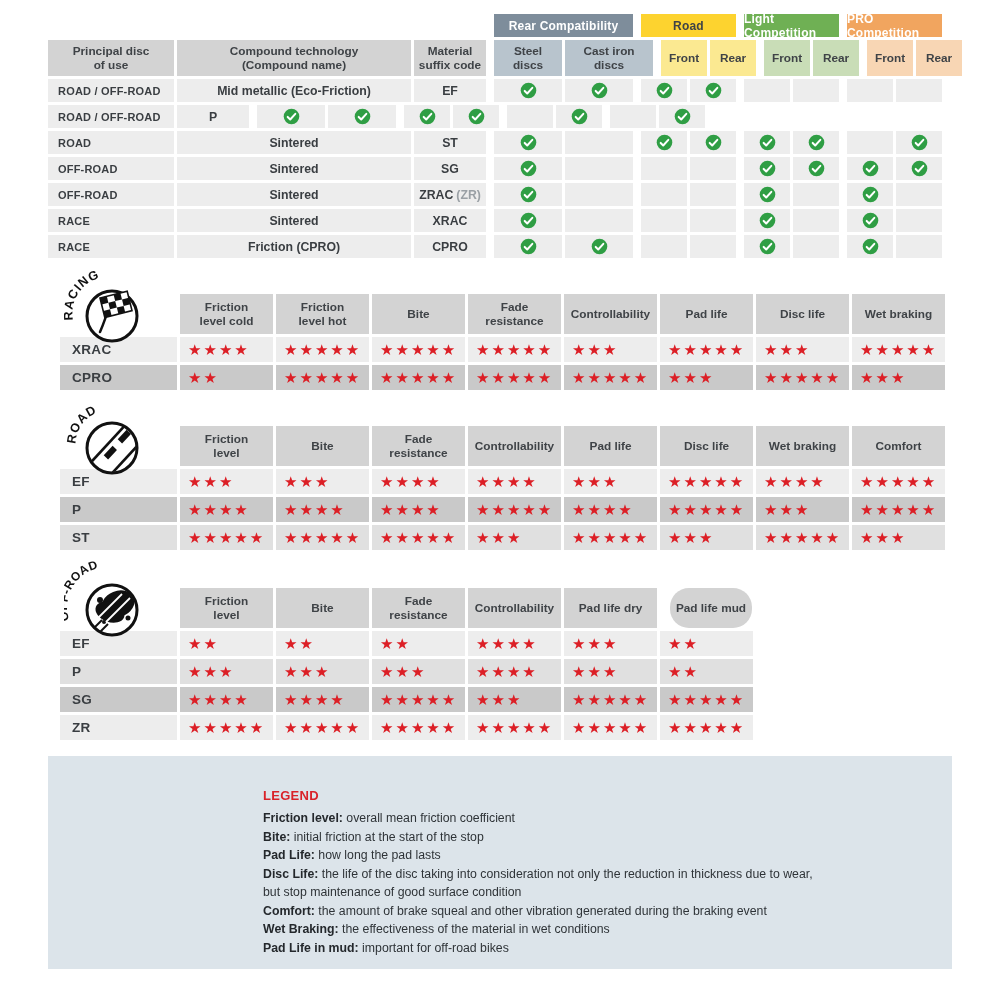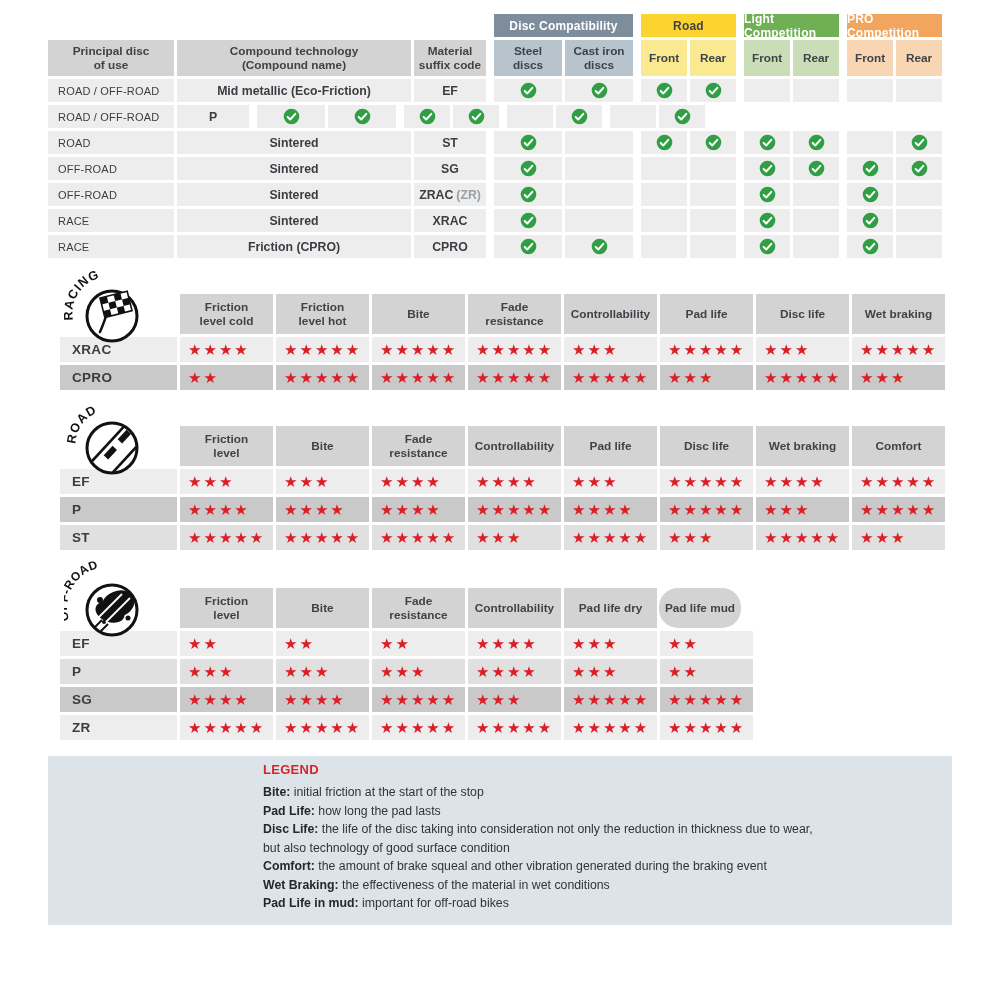--- a/index.html
+++ b/index.html
@@ -3,58 +3,58 @@
 <meta charset="utf-8">
 <style>
   html,body{margin:0;padding:0;background:#fff;}
   body{width:1000px;height:1000px;overflow:hidden;font-family:"Liberation Sans",sans-serif;}
   .page{padding:14px 48px 0 48px;box-sizing:border-box;}
   .frow{display:flex;}
   .c{box-sizing:border-box;flex:0 0 auto;display:flex;align-items:center;justify-content:center;overflow:hidden;}
   .th{background:#d3d3d3;color:#3f4347;font-weight:bold;font-size:11.8px;text-align:center;white-space:pre-line;line-height:1.2;}
   .groupcell{font-weight:bold;font-size:12px;letter-spacing:.2px;}
   .sub{color:#3f4347;font-weight:bold;font-size:11.8px;text-align:center;white-space:pre-line;line-height:1.2;}
-  .tduse{justify-content:flex-start;padding-left:10px;font-weight:normal;font-size:11px;color:#3a3e42;letter-spacing:.2px;background:#ededed;}
+  .tduse{justify-content:flex-start;padding-left:10px;font-weight:bold;font-size:11px;color:#3a3e42;letter-spacing:.2px;background:#ededed;}
   .tdc{font-weight:bold;font-size:12.3px;color:#3a3e42;background:#ededed;}
   .chkcell{background:#ededed;}
   .note{color:#9aa0a5;margin-left:3px;}
   .section{position:relative;}
   .tbl{margin-left:12px;}
   .rlabel{justify-content:flex-start;padding-left:12px;font-weight:bold;font-size:13.5px;color:#3a3e42;letter-spacing:.3px;}
   .rcell{justify-content:flex-start;padding-left:8px;}
   .stars{font-size:15px;letter-spacing:2px;line-height:1;white-space:nowrap;}
   .spacer{background:transparent;}
   .icon-abs{position:absolute;top:-4px;left:16px;}
-  .legend{margin:16px 0 0 0;padding:6px 20px 12px 215px;box-sizing:border-box;}
+  .legend{margin:16px 0 0 0;padding:32px 20px 12px 215px;box-sizing:border-box;}
   .legend-title{font-weight:bold;font-size:13px;margin-bottom:6px;letter-spacing:.3px;}
   .legend-line{font-size:12.3px;line-height:18.5px;color:#2f3438;}
   .term{font-weight:bold;color:#24282c;}
 </style>
 </head>
 <body>
 
 <div class="page">
   <div id="compat">
       <div class="frow">
         <div class="c spacer" style="width: 438px; height: 23px;"></div>
-        <div class="c groupcell" style="width: 139px; height: 23px; margin-left: 8px; background: rgb(126, 141, 155); color: rgb(255, 255, 255);">Disc Compatibility</div>
+        <div class="c groupcell" style="width: 139px; height: 23px; margin-left: 8px; background: rgb(126, 141, 155); color: rgb(255, 255, 255);">Rear Compatibility</div>
         <div class="c groupcell" style="width: 95px; height: 23px; margin-left: 8px; background: rgb(253, 211, 47); color: rgb(63, 67, 71);">Road</div>
         <div class="c groupcell" style="width: 95px; height: 23px; margin-left: 8px; background: rgb(111, 176, 84); color: rgb(255, 255, 255);">Light Competition</div>
         <div class="c groupcell" style="width: 95px; height: 23px; margin-left: 8px; background: rgb(241, 165, 95); color: rgb(255, 255, 255);">PRO Competition</div>
       </div>
       <div class="frow" style="margin-top: 3px;">
         <div class="c th" style="width: 126px; height: 36px; margin-left: 0px;">Principal disc
 of use</div>
         <div class="c th" style="width: 234px; height: 36px; margin-left: 3px;">Compound technology
 (Compound name)</div>
         <div class="c th" style="width: 72px; height: 36px; margin-left: 3px;">Material
 suffix code</div>
         <div class="c sub" style="width: 68px; height: 36px; margin-left: 8px; background: rgb(184, 196, 205);">Steel
 discs</div>
-        <div class="c sub" style="width: 68px; height: 36px; margin-left: 3px; background: rgb(184, 196, 205);">Cast iron
+        <div class="c sub" style="width: 88px; height: 36px; margin-left: 3px; background: rgb(184, 196, 205);">Cast iron
 discs</div>
         <div class="c sub" style="width: 46px; height: 36px; margin-left: 8px; background: rgb(251, 233, 145);">Front</div>
         <div class="c sub" style="width: 46px; height: 36px; margin-left: 3px; background: rgb(251, 233, 145);">Rear</div>
         <div class="c sub" style="width: 46px; height: 36px; margin-left: 8px; background: rgb(201, 221, 183);">Front</div>
         <div class="c sub" style="width: 46px; height: 36px; margin-left: 3px; background: rgb(201, 221, 183);">Rear</div>
         <div class="c sub" style="width: 46px; height: 36px; margin-left: 8px; background: rgb(248, 214, 180);">Front</div>
         <div class="c sub" style="width: 46px; height: 36px; margin-left: 3px; background: rgb(248, 214, 180);">Rear</div>
       </div>
       <div class="frow" style="margin-top: 3px;">
         <div class="c tduse" style="width: 126px; height: 23px;">ROAD / OFF-ROAD</div>
@@ -541,21 +541,21 @@
         <div class="tbl">
           <div class="frow">
             <div class="c spacer" style="width: 117px; height: 40px;"></div>
             <div class="c th" style="width: 93px; height: 40px; margin-left: 3px;">Friction
 level</div>
             <div class="c th" style="width: 93px; height: 40px; margin-left: 3px;">Bite</div>
             <div class="c th" style="width: 93px; height: 40px; margin-left: 3px;">Fade
 resistance</div>
             <div class="c th" style="width: 93px; height: 40px; margin-left: 3px;">Controllability</div>
             <div class="c th" style="width: 93px; height: 40px; margin-left: 3px;">Pad life dry</div>
-            <div class="c th" style="width: 82px; height: 40px; margin-left: 2px; border-radius: 19px;">Pad life mud</div>
+            <div class="c th" style="width: 82px; height: 40px; margin-left: 13px; border-radius: 19px;">Pad life mud</div>
           </div>
           <div class="frow" style="margin-top: 3px;">
             <div class="c rlabel" style="width: 117px; height: 25px; background: rgb(237, 237, 237);">EF</div>
             <div class="c rcell" style="width: 93px; height: 25px; margin-left: 3px; background: rgb(237, 237, 237);">
               <span class="stars" style="color: rgb(220, 31, 38);">★★</span>
             </div>
             <div class="c rcell" style="width: 93px; height: 25px; margin-left: 3px; background: rgb(237, 237, 237);">
               <span class="stars" style="color: rgb(220, 31, 38);">★★</span>
             </div>
             <div class="c rcell" style="width: 93px; height: 25px; margin-left: 3px; background: rgb(237, 237, 237);">
@@ -633,22 +633,23 @@
             <div class="c rcell" style="width: 93px; height: 25px; margin-left: 3px; background: rgb(237, 237, 237);">
               <span class="stars" style="color: rgb(220, 31, 38);">★★★★★</span>
             </div>
           </div>
         </div>
       </div>
     </div>
   <div class="legend" id="legend-box" style="background: rgb(220, 228, 234);">
     <div class="legend-title" style="color: rgb(217, 35, 42);">LEGEND</div>
     <div id="legend-items">
+        <div class="legend-line"><span class="term">Friction level:</span> overall mean friction coefficient</div>
         <div class="legend-line"><span class="term">Bite:</span> initial friction at the start of the stop</div>
         <div class="legend-line"><span class="term">Pad Life:</span> how long the pad lasts</div>
         <div class="legend-line"><span class="term">Disc Life:</span> the life of the disc taking into consideration not only the reduction in thickness due to wear,</div>
-        <div class="legend-line">but also technology of good surface condition</div>
+        <div class="legend-line">but stop maintenance of good surface condition</div>
         <div class="legend-line"><span class="term">Comfort:</span> the amount of brake squeal and other vibration generated during the braking event</div>
         <div class="legend-line"><span class="term">Wet Braking:</span> the effectiveness of the material in wet conditions</div>
         <div class="legend-line"><span class="term">Pad Life in mud:</span> important for off-road bikes</div>
       </div>
   </div>
 </div>
 
 </body></html>

